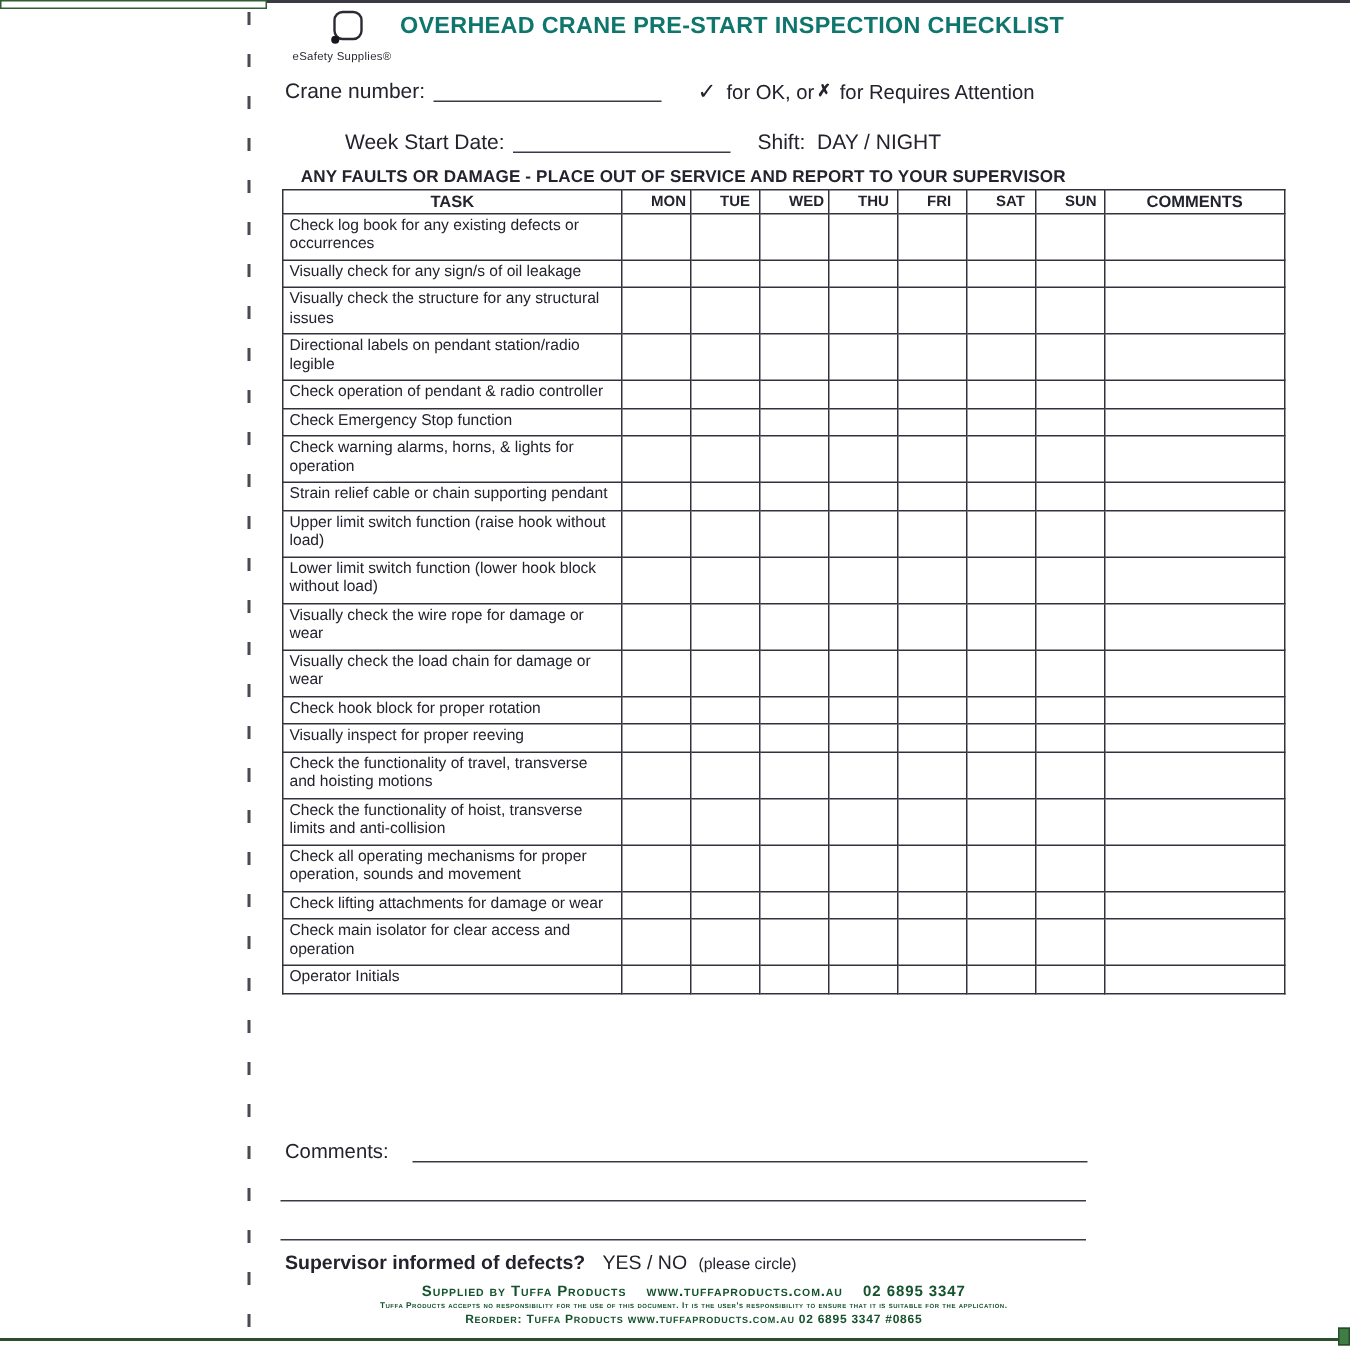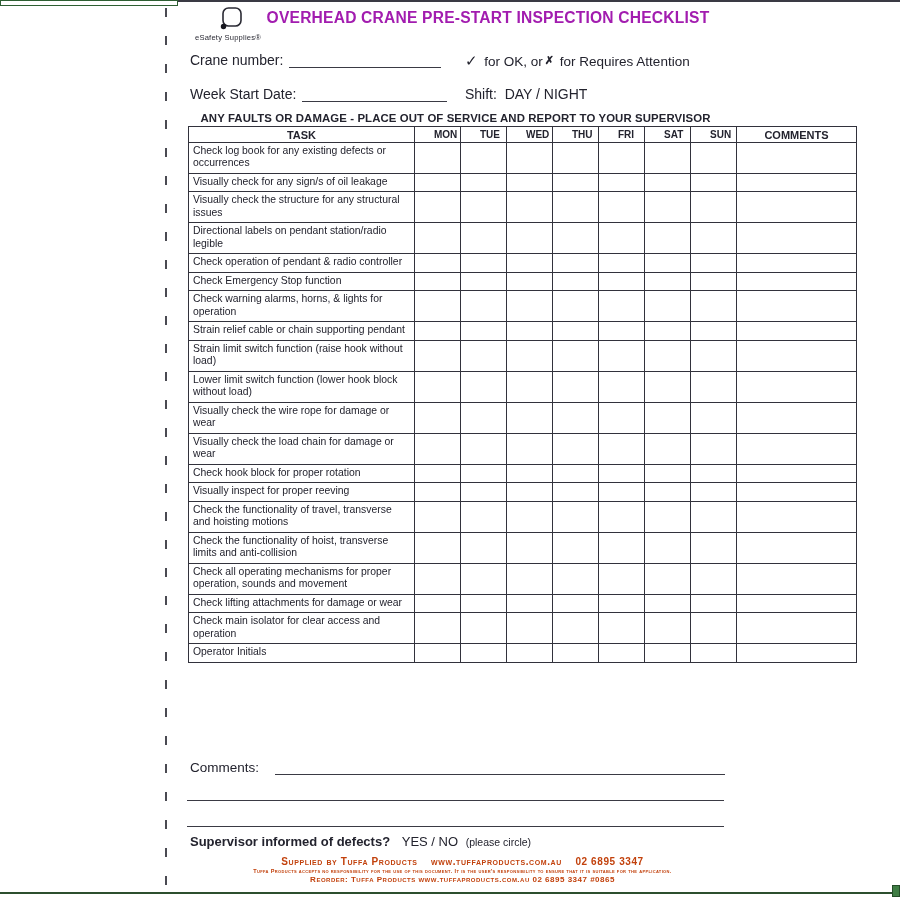--- a/index.html
+++ b/index.html
@@ -16,26 +16,26 @@
   .corner-square { position: absolute; left: 892px; top: 885px; width: 8px; height: 12px; background: #3f7d44; border: 1px solid #244d28; }
 
   
   .page { position: absolute; left: 185px; top: 0; width: 555px; height: 900px; }
 
   
   .logo { position: absolute; left: 10px; top: 6px; width: 70px; text-align: left; }
   .logo svg { display: block; margin: 0 auto; }
   .logo-text { font-size: 7.6px; letter-spacing: 0.2px; color: #2a2a34; display: block; margin-top: 1px; }
   .title { position: absolute; left: 68px; top: 9px; width: 470px; text-align: center;
-           font-size: 15.6px; font-weight: bold; letter-spacing: 0.2px; color: #a21caf; }
+           font-size: 15.6px; font-weight: bold; letter-spacing: 0.2px; color: #0f766e; }
 
   
   .field-row { position: absolute; left: 5px; width: 548px; font-size: 14px; }
   .row1 { top: 52px; }
-  .row2 { top: 86px; }
+  .row2 { top: 86px; margin-left: 40px; }
   .lbl { display: inline-block; }
   .fill-line { display: inline-block; border-bottom: 1.5px solid #3a3a44; height: 14px; vertical-align: bottom; margin-left: 6px; }
   .line-crane { width: 152px; }
   .line-week  { width: 145px; }
   .legend { position: absolute; left: 275px; top: 0; font-size: 13.5px; white-space: nowrap; }
   .check-glyph { font-size: 15px; margin-right: 3px; }
   .cross-glyph { font-size: 11px; font-weight: bold; vertical-align: 2px; margin: 0 2px; }
   .shift-group { position: absolute; left: 275px; top: 0; white-space: pre; }
 
   
@@ -59,21 +59,21 @@
   .comments-line1 { flex: 1; border-bottom: 1.5px solid #3a3a44; height: 15px; margin-left: 16px; }
   .comments-extra { border-bottom: 1.5px solid #3a3a44; height: 26px; margin-left: -3px; width: 537px; }
 
   
   .supervisor { position: absolute; left: 5px; top: 834px; font-size: 13px; white-space: nowrap; }
   .supervisor .bold { font-weight: bold; }
   .supervisor .options { margin-left: 8px; }
   .supervisor .note { font-size: 10.5px; margin-left: 4px; }
 
   
-  .footer { position: absolute; left: 0; top: 856px; width: 555px; text-align: center; color: #c2410c; }
+  .footer { position: absolute; left: 0; top: 856px; width: 555px; text-align: center; color: #14532d; }
   .footer-line1 { font-size: 10px; font-weight: bold; font-variant: small-caps; letter-spacing: 0.6px; white-space: pre; }
   .footer-line2 { font-size: 5.5px; font-weight: bold; font-variant: small-caps; letter-spacing: 0.35px; margin-top: 1px; }
   .footer-line3 { font-size: 8px; font-weight: bold; font-variant: small-caps; letter-spacing: 0.5px; margin-top: 1px; }
 </style>
 </head>
 <body>
 
 <div class="canvas">
 
   <div class="top-line"></div>
@@ -206,21 +206,21 @@
             <td class="day-cell"></td>
             <td class="day-cell"></td>
             <td class="day-cell"></td>
             <td class="day-cell"></td>
             <td class="day-cell"></td>
             <td class="day-cell"></td>
             <td class="day-cell"></td>
             <td class="comment-cell"></td>
           </tr>
           <tr>
-            <td class="task-cell">Strain limit switch function (raise hook without load)</td>
+            <td class="task-cell">Upper limit switch function (raise hook without load)</td>
             <td class="day-cell"></td>
             <td class="day-cell"></td>
             <td class="day-cell"></td>
             <td class="day-cell"></td>
             <td class="day-cell"></td>
             <td class="day-cell"></td>
             <td class="day-cell"></td>
             <td class="comment-cell"></td>
           </tr>
           <tr>

